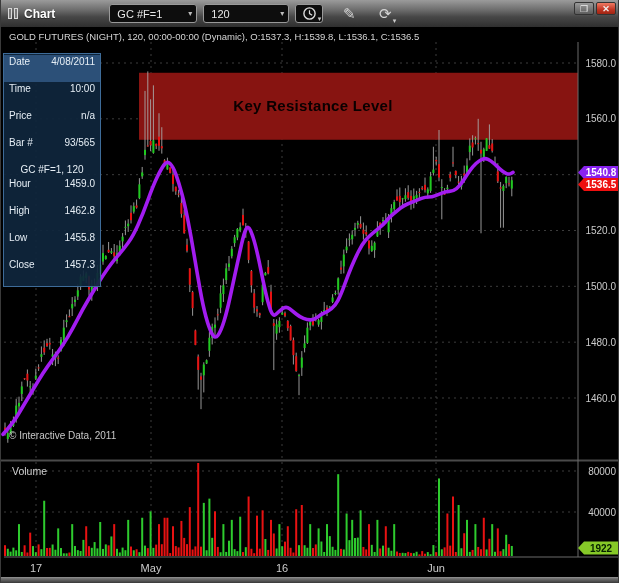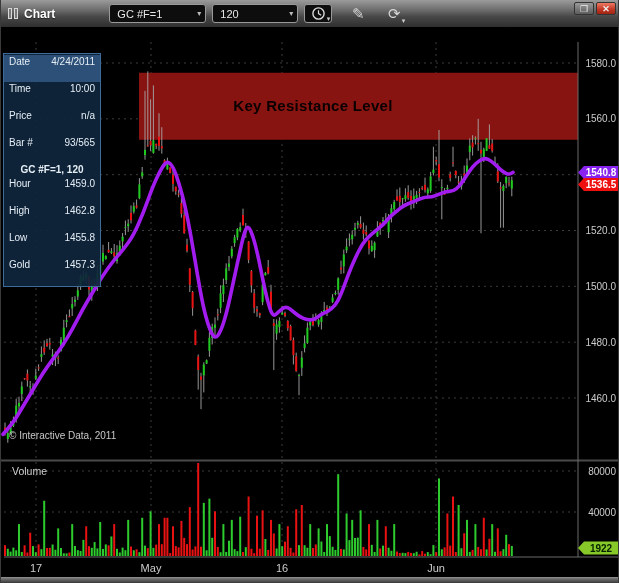--- a/index.html
+++ b/index.html
@@ -9,41 +9,41 @@
   
   .titlebar{position:absolute;left:0;top:0;width:100%;height:27px;
     background:linear-gradient(#9b9b9b,#6b6b6b 38%,#474747 62%,#2f2f2f);
     display:flex;align-items:center;z-index:30;}
   .win-icon{display:flex;gap:2px;margin:0 6px 0 7px;}
   .win-icon span{display:block;width:4px;height:11px;border:1px solid #d8d8d8;background:#777;}
   .tb-title{color:#fff;font-size:12px;font-weight:bold;text-shadow:0 1px 1px #222;margin-right:26px;}
   .dd{height:19px;background:#0d0d0d;border:1px solid #999;border-radius:3px;color:#e8e8e8;
       font-size:11px;display:flex;align-items:center;padding:0 4px 0 7px;margin-right:6px;}
   .dd .arrow{margin-left:auto;color:#bbb;font-size:8px;padding-left:6px;}
-  .dd-symbol{width:97px;margin-left:28px;}
+  .dd-symbol{width:88px;margin-left:28px;}
   .dd-interval{width:86px;}
   .tool-btn{position:relative;height:19px;width:28px;background:#0d0d0d;border:1px solid #999;
       border-radius:3px;display:flex;align-items:center;justify-content:center;margin-right:14px;}
   .tool-flat{position:relative;width:24px;height:20px;border:none;background:transparent;
       display:flex;align-items:center;justify-content:center;color:#d5d5d5;font-size:15px;margin-right:12px;}
   .mini-caret{position:absolute;right:1px;bottom:0;font-size:7px;color:#ccc;line-height:6px;}
   .tb-spacer{flex:1;}
   .winbtn{height:13px;width:20px;margin:0 2px 10px 0;border:1px solid #333;border-radius:2px;
       display:flex;align-items:center;justify-content:center;font-size:9px;color:#eee;}
   .btn-restore{background:linear-gradient(#9a9a9a,#5c5c5c);}
   .btn-close{background:linear-gradient(#ef7a63,#c03422 60%,#9d2513);font-weight:bold;}
   
   .hdr-line{position:absolute;left:8px;top:31px;color:#d5d5d5;font-size:9.5px;z-index:5;}
   #chart-svg{position:absolute;left:0;top:0;z-index:1;}
   
   .tooltip{position:absolute;left:2px;top:53px;width:98px;background:rgba(15,38,60,0.93);
      border:1px solid #3e6c99;z-index:6;font-size:10px;color:#e6eef5;padding:1px 0;}
   .tt-row{display:flex;justify-content:space-between;padding:0 5px;height:27px;line-height:13.8px;}
   .tt-row.hl{background:#2c5078;}
-  .tt-head{text-align:center;font-weight:bold;height:14px;line-height:14px;}
+  .tt-head{text-align:center;font-weight:normal;height:14px;line-height:14px;}
   
   .copyright{position:absolute;left:8px;top:430px;color:#c8c8c8;font-size:10px;z-index:5;}
   .vol-label{position:absolute;left:11px;top:465px;color:#cfcfcf;font-size:10.5px;z-index:5;}
   .res-label{position:absolute;left:138px;top:97px;width:348px;text-align:center;color:#0a0000;
      font-size:15px;font-weight:bold;z-index:4;letter-spacing:.3px;}
   .gold-label{position:absolute;left:336px;top:360px;color:#ffff00;font-size:17px;font-weight:bold;
      z-index:4;text-shadow:1px 1px 0 #333;}
   .bottom-strip{position:absolute;left:0;top:577px;width:100%;height:6px;
      background:linear-gradient(#7a7a7a,#383838);border-top:1px solid #8a8a8a;z-index:8;}
 </style>
@@ -82,20 +82,21 @@
     </div>
     <span class="tb-spacer"></span>
     <div class="winbtn btn-restore">
       <span>❐</span>
     </div>
     <div class="winbtn btn-close">
       <span>✕</span>
     </div>
   </div>
 
+  <div class="hdr-line">GOLD FUTURES (NIGHT), 120, 00:00-00:00 (Dynamic), O:1537.3, H:1539.8, L:1536.1, C:1536.5</div>
 
   <svg id="chart-svg" width="619" height="583">
       <g>
         <line x1="35" y1="42" x2="35" y2="557" stroke="#3c3c3c" stroke-width="1" stroke-dasharray="2,4"></line>
         <line x1="150" y1="42" x2="150" y2="557" stroke="#3c3c3c" stroke-width="1" stroke-dasharray="2,4"></line>
         <line x1="281" y1="42" x2="281" y2="557" stroke="#3c3c3c" stroke-width="1" stroke-dasharray="2,4"></line>
         <line x1="435" y1="42" x2="435" y2="557" stroke="#3c3c3c" stroke-width="1" stroke-dasharray="2,4"></line>
         <line x1="3" y1="63" x2="577" y2="63" stroke="#3c3c3c" stroke-width="1" stroke-dasharray="2,4"></line>
         <line x1="3" y1="118.83333333333333" x2="577" y2="118.83333333333333" stroke="#3c3c3c" stroke-width="1" stroke-dasharray="2,4"></line>
         <line x1="3" y1="174.66666666666666" x2="577" y2="174.66666666666666" stroke="#3c3c3c" stroke-width="1" stroke-dasharray="2,4"></line>
@@ -689,21 +690,21 @@
       </g>
       <g>
         <path d="M 577 548 L 583 541.5 H 618 V 554.5 H 583 Z" fill="#86c928"></path>
         <text x="600" y="551.5" fill="#062000" font-size="10" font-weight="bold" text-anchor="middle">1922</text>
       </g>
     </svg>
 
   <div class="tooltip">
     <div class="tt-row hl">
       <span>Date</span>
-        <span>4/24/2011</span>
+        <span>4/08/2011</span>
     </div>
     <div class="tt-row">
       <span>Time</span>
         <span>10:00</span>
     </div>
     <div class="tt-row">
       <span>Price</span>
         <span>n/a</span>
     </div>
     <div class="tt-row">
@@ -717,21 +718,21 @@
     </div>
     <div class="tt-row">
       <span>High</span>
         <span>1462.8</span>
     </div>
     <div class="tt-row">
       <span>Low</span>
         <span>1455.8</span>
     </div>
     <div class="tt-row">
-      <span>Gold</span>
+      <span>Close</span>
         <span>1457.3</span>
     </div>
   </div>
 
   <div class="res-label">Key Resistance Level</div>
   <div class="copyright">© Interactive Data, 2011</div>
   <div class="vol-label">Volume</div>
   <div class="bottom-strip"></div>
 
 </div>

